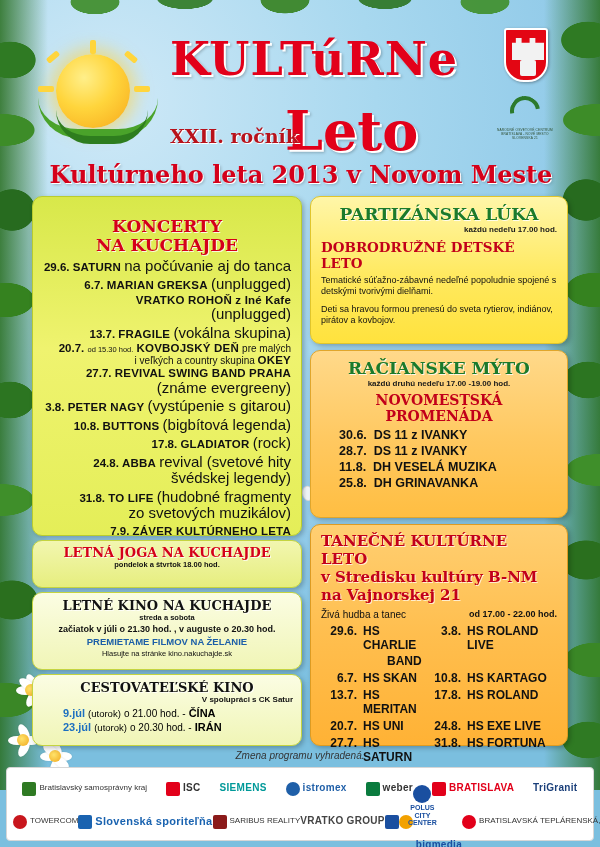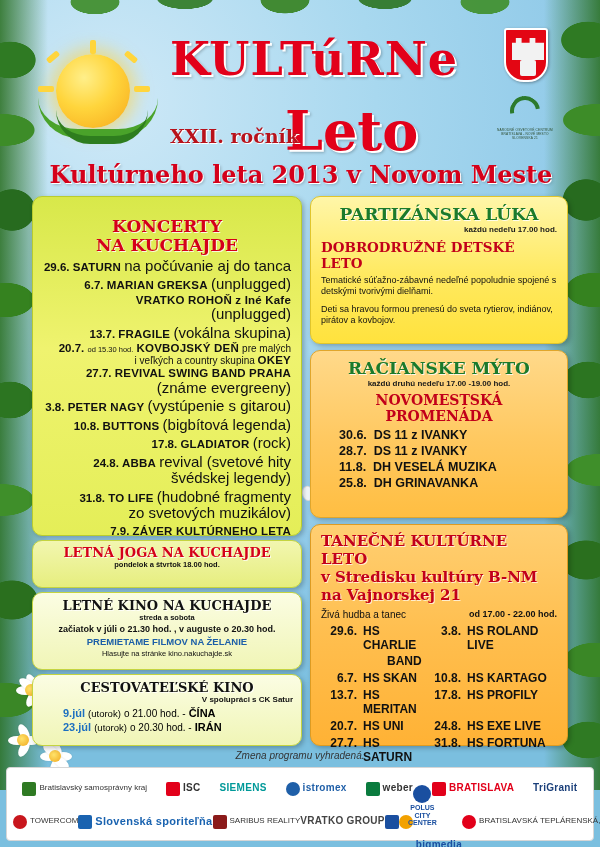--- a/index.html
+++ b/index.html
@@ -496,21 +496,21 @@
       <div style="display:flex;font-size:12px;font-weight:bold;color:#111;margin:3px 0;">
         <span style="width:36px;text-align:right;">6.7.</span>
         <span style="flex:1;padding-left:6px;">HS SKAN</span>
         <span style="width:34px;text-align:right;">10.8.</span>
         <span style="width:96px;padding-left:6px;">HS KARTAGO</span>
       </div>
       <div style="display:flex;font-size:12px;font-weight:bold;color:#111;margin:3px 0;">
         <span style="width:36px;text-align:right;">13.7.</span>
         <span style="flex:1;padding-left:6px;">HS MERITAN</span>
         <span style="width:34px;text-align:right;">17.8.</span>
-        <span style="width:96px;padding-left:6px;">HS PROFILY</span>
+        <span style="width:96px;padding-left:6px;">HS ROLAND</span>
       </div>
       <div style="display:flex;font-size:12px;font-weight:bold;color:#111;margin:3px 0;">
         <span style="width:36px;text-align:right;">20.7.</span>
         <span style="flex:1;padding-left:6px;">HS UNI</span>
         <span style="width:34px;text-align:right;">24.8.</span>
         <span style="width:96px;padding-left:6px;">HS EXE LIVE</span>
       </div>
       <div style="display:flex;font-size:12px;font-weight:bold;color:#111;margin:3px 0;">
         <span style="width:36px;text-align:right;">27.7.</span>
         <span style="flex:1;padding-left:6px;">HS SATURN</span>

